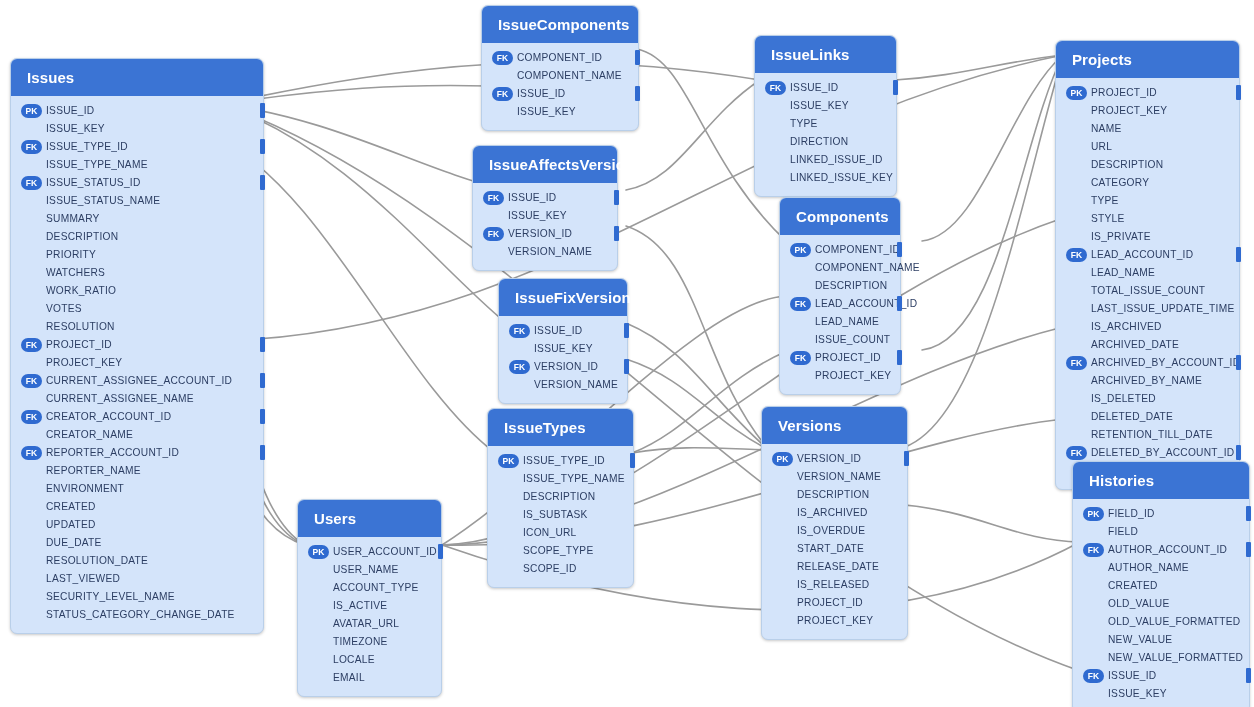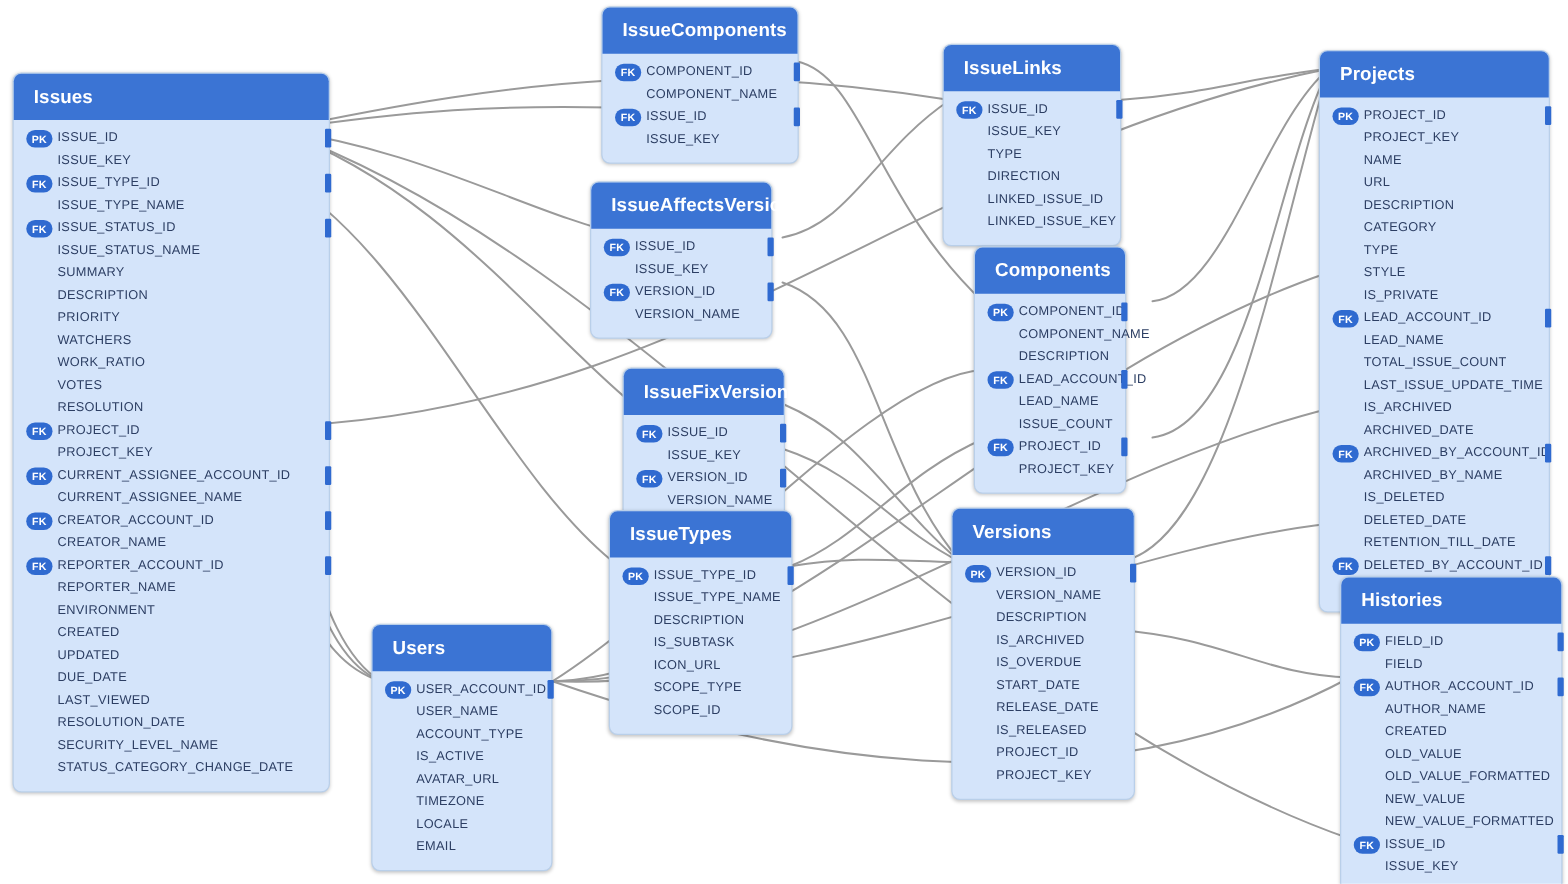--- a/index.html
+++ b/index.html
@@ -203,25 +203,25 @@
           <div class="field">
             <span class="badge none"></span>
             <span class="fname">UPDATED</span>
           </div>
           <div class="field">
             <span class="badge none"></span>
             <span class="fname">DUE_DATE</span>
           </div>
           <div class="field">
             <span class="badge none"></span>
+            <span class="fname">RESOLUTION_DATE</span>
+          </div>
+          <div class="field">
+            <span class="badge none"></span>
             <span class="fname">LAST_VIEWED</span>
-          </div>
-          <div class="field">
-            <span class="badge none"></span>
-            <span class="fname">RESOLUTION_DATE</span>
           </div>
           <div class="field">
             <span class="badge none"></span>
             <span class="fname">SECURITY_LEVEL_NAME</span>
           </div>
           <div class="field">
             <span class="badge none"></span>
             <span class="fname">STATUS_CATEGORY_CHANGE_DATE</span>
           </div>
         </div>
@@ -392,21 +392,21 @@
             <span class="badge">FK</span>
             <span class="fname">VERSION_ID</span>
             <span class="port right"></span>
           </div>
           <div class="field">
             <span class="badge none"></span>
             <span class="fname">VERSION_NAME</span>
           </div>
         </div>
       </div>
-      <div class="table" style="left: 498px; top: 278px; width: 130px; margin-top: 16px;">
+      <div class="table" style="left: 498px; top: 278px; width: 130px;">
         <div class="hdr">IssueFixVersions</div>
         <div class="fields">
           <div class="field">
             <span class="badge">FK</span>
             <span class="fname">ISSUE_ID</span>
             <span class="port right"></span>
           </div>
           <div class="field">
             <span class="badge none"></span>
             <span class="fname">ISSUE_KEY</span>

